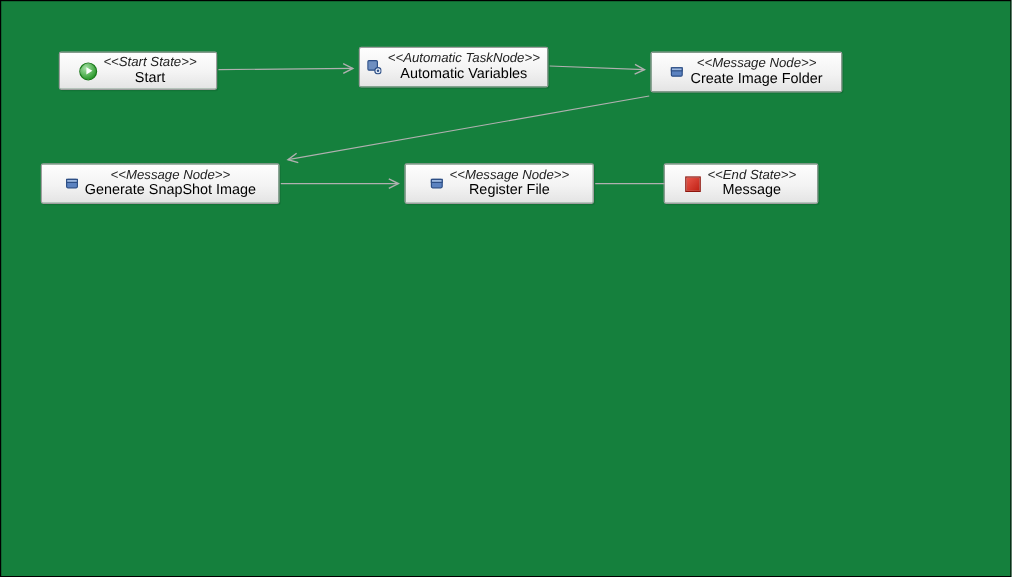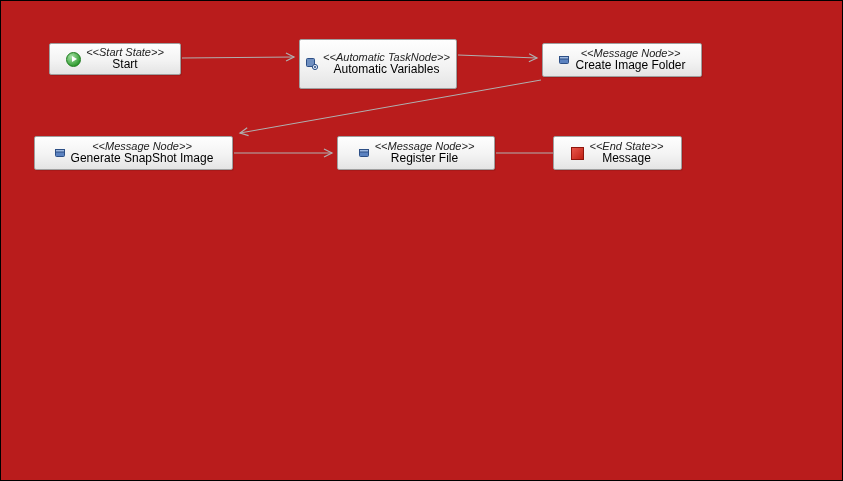--- a/index.html
+++ b/index.html
@@ -6,21 +6,21 @@
     margin: 0;
     padding: 0;
     background: #ffffff;
     font-family: "Liberation Sans", sans-serif;
   }
   .frame {
     position: relative;
     width: 841px;
     height: 479px;
     border: 1px solid #000000;
-    background: #b91c1c;
+    background: #15803d;
     overflow: hidden;
   }
   svg.edges {
     position: absolute;
     left: 0; top: 0;
     width: 843px; height: 481px;
     pointer-events: none;
   }
   svg.edges line { pointer-events: stroke; }
   .node {
@@ -99,21 +99,21 @@
   <div class="node" style="left:48px; top:42px; width:132px; height:32px;">
     <span class="icon start">
         <b class="tri"></b>
       </span>
     <span class="txt">
       <span class="st">&lt;&lt;Start State&gt;&gt;</span>
       <span class="nm">Start</span>
     </span>
   </div>
 
-  <div class="node" style="left:298px; top:38px; width:158px; height:50px;">
+  <div class="node" style="left:298px; top:38px; width:158px; height:34px;">
     <span class="icon">
       <svg viewBox="0 0 12 12" width="12" height="12">
         <rect x="0.5" y="0.5" width="8" height="8" rx="1" fill="#6f8fc0" stroke="#2d4f86"></rect>
         <circle cx="9" cy="9" r="2.6" fill="#dfe8f5" stroke="#2d4f86"></circle>
         <circle cx="9" cy="9" r="1" fill="#2d4f86"></circle>
       </svg>
     </span>
     <span class="txt">
       <span class="st">&lt;&lt;Automatic TaskNode&gt;&gt;</span>
       <span class="nm">Automatic Variables</span>

